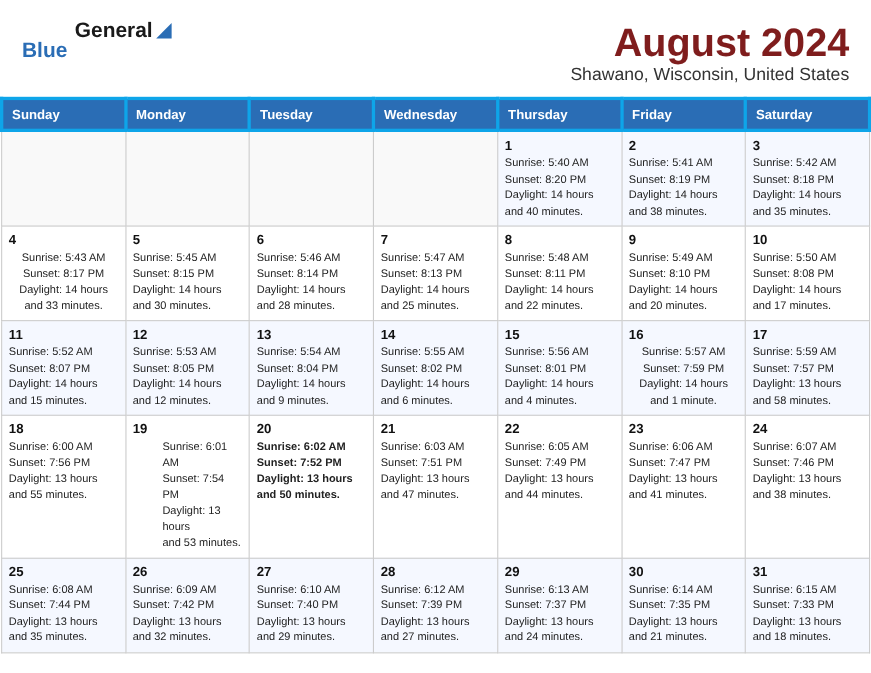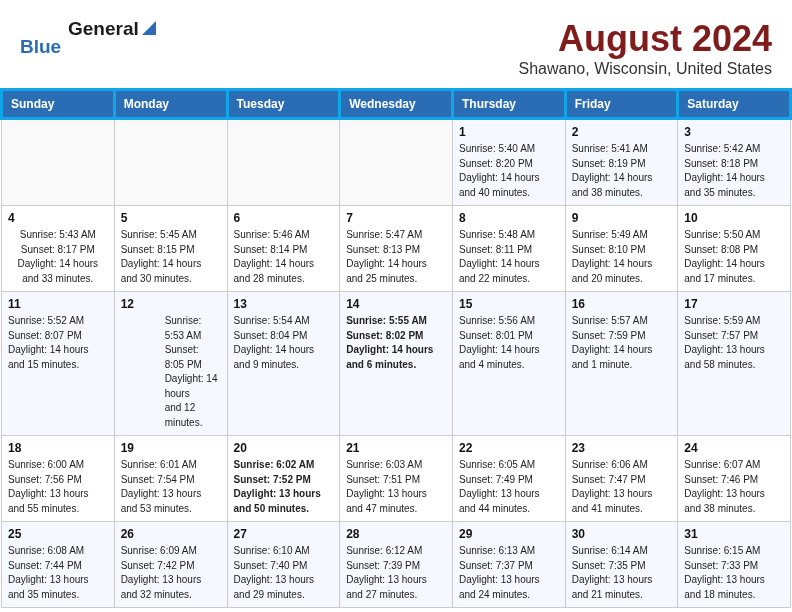--- a/index.html
+++ b/index.html
@@ -187,49 +187,49 @@
       <tr>
         <td>
           <div class="day-num">11</div>
           <div class="day-info" style="white-space: pre-line;">Sunrise: 5:52 AM
 Sunset: 8:07 PM
 Daylight: 14 hours
 and 15 minutes.</div>
         </td>
         <td>
           <div class="day-num">12</div>
-          <div class="day-info" style="white-space: pre-line; margin-left: 44px;">Sunrise: 5:53 AM
+          <div class="day-info" style="white-space: pre-line;">Sunrise: 5:53 AM
 Sunset: 8:05 PM
 Daylight: 14 hours
 and 12 minutes.</div>
         </td>
         <td>
           <div class="day-num">13</div>
           <div class="day-info" style="white-space: pre-line;">Sunrise: 5:54 AM
 Sunset: 8:04 PM
 Daylight: 14 hours
 and 9 minutes.</div>
         </td>
         <td>
           <div class="day-num">14</div>
-          <div class="day-info" style="white-space: pre-line; font-weight: bold;">Sunrise: 5:55 AM
+          <div class="day-info" style="white-space: pre-line;">Sunrise: 5:55 AM
 Sunset: 8:02 PM
 Daylight: 14 hours
 and 6 minutes.</div>
         </td>
         <td>
           <div class="day-num">15</div>
           <div class="day-info" style="white-space: pre-line;">Sunrise: 5:56 AM
 Sunset: 8:01 PM
 Daylight: 14 hours
 and 4 minutes.</div>
         </td>
         <td>
           <div class="day-num">16</div>
-          <div class="day-info" style="white-space: pre-line;">Sunrise: 5:57 AM
+          <div class="day-info" style="white-space: pre-line; text-align: center;">Sunrise: 5:57 AM
 Sunset: 7:59 PM
 Daylight: 14 hours
 and 1 minute.</div>
         </td>
         <td>
           <div class="day-num">17</div>
           <div class="day-info" style="white-space: pre-line;">Sunrise: 5:59 AM
 Sunset: 7:57 PM
 Daylight: 13 hours
 and 58 minutes.</div>
@@ -238,21 +238,21 @@
       <tr>
         <td>
           <div class="day-num">18</div>
           <div class="day-info" style="white-space: pre-line;">Sunrise: 6:00 AM
 Sunset: 7:56 PM
 Daylight: 13 hours
 and 55 minutes.</div>
         </td>
         <td>
           <div class="day-num">19</div>
-          <div class="day-info" style="white-space: pre-line;">Sunrise: 6:01 AM
+          <div class="day-info" style="white-space: pre-line; margin-left: 27px;">Sunrise: 6:01 AM
 Sunset: 7:54 PM
 Daylight: 13 hours
 and 53 minutes.</div>
         </td>
         <td>
           <div class="day-num">20</div>
           <div class="day-info" style="white-space: pre-line; font-weight: bold;">Sunrise: 6:02 AM
 Sunset: 7:52 PM
 Daylight: 13 hours
 and 50 minutes.</div>

